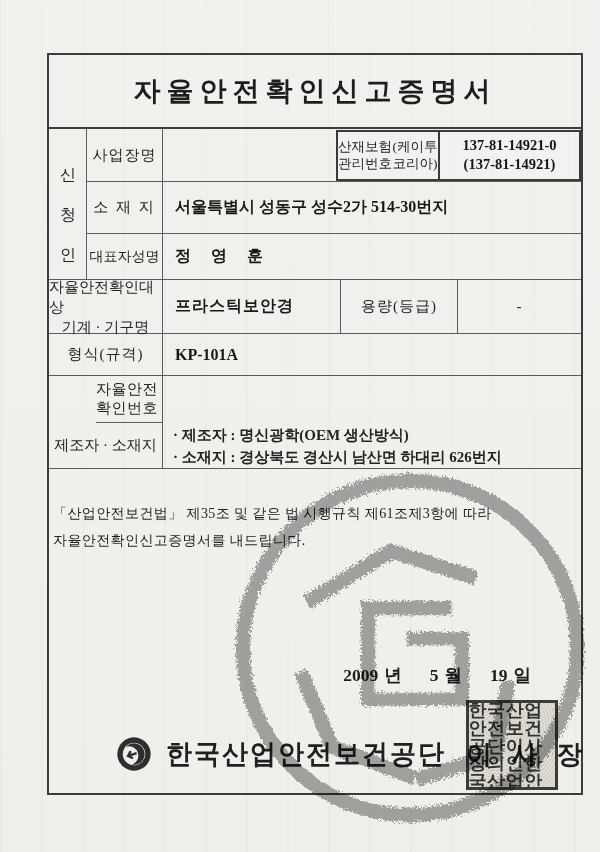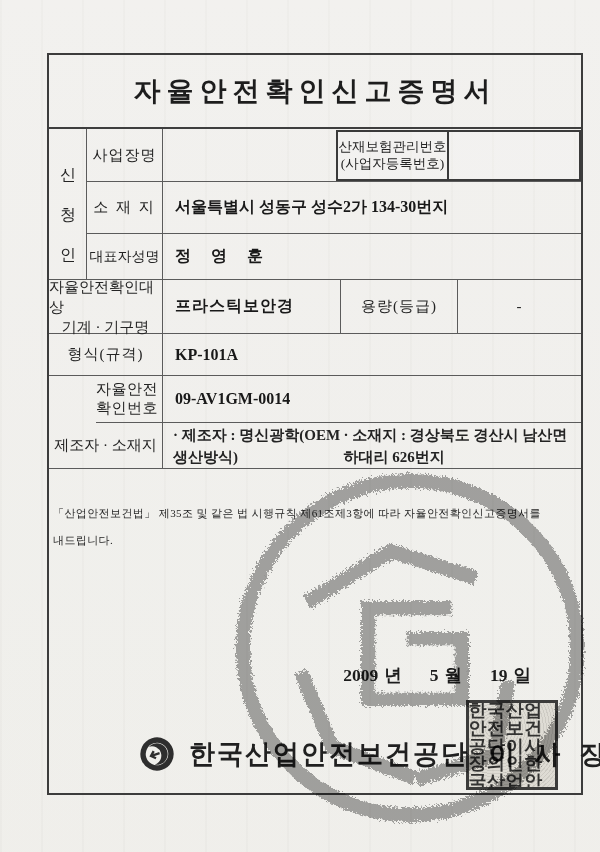--- a/index.html
+++ b/index.html
@@ -41,44 +41,44 @@
   .vert{
     writing-mode:vertical-rl;text-orientation:upright;
     margin:auto;letter-spacing:24px;font-size:16px;color:#242424;padding-top:24px;
   }
   .twoLine{flex-direction:column;justify-content:center;line-height:20px;}
   .insbox{
     margin-left:auto;height:51px;width:245px;box-sizing:border-box;
     border:2px solid #3a3a3a;display:flex;background:rgba(255,255,255,0.12);
   }
   .insbox .il{
-    width:111px;box-sizing:border-box;border-right:2px solid #3a3a3a;
-    display:flex;flex-direction:column;justify-content:center;align-items:center;
+    width:102px;box-sizing:border-box;border-right:2px solid #3a3a3a;
+    display:flex;flex-direction:row;justify-content:center;align-items:center;
     font-size:13.5px;line-height:17px;color:#242424;
   }
   .insbox .iv{
     flex:1;display:flex;flex-direction:column;justify-content:center;align-items:center;
     font-weight:700;font-size:14.5px;line-height:19px;color:#161616;
   }
-  .mlines{flex-direction:row;align-items:center;justify-content:center;padding-left:10px;line-height:22px;font-weight:600;font-size:15px;}
+  .mlines{flex-direction:column;align-items:flex-start;justify-content:center;padding-left:10px;line-height:22px;font-weight:600;font-size:15px;}
   
   .statement{
     position:absolute;left:0;top:445px;width:524px;padding:0 4px;
-    font-size:11px;line-height:27px;letter-spacing:0.4px;color:#1f1f1f;
+    font-size:14px;line-height:27px;letter-spacing:0.4px;color:#1f1f1f;
     text-align:left;word-break:keep-all;
   }
   .dateline{
     position:absolute;top:608px;right:50px;
     font-size:17.5px;font-weight:700;color:#1c1c1c;white-space:nowrap;
   }
   .dateline .u{margin-left:6px;}
   .dateline .gap{margin-left:28px;}
   .footer{
     position:absolute;left:0;top:676px;width:100%;height:46px;
-    display:flex;align-items:center;padding-left:90px;box-sizing:border-box;
+    display:flex;align-items:center;padding-left:67px;box-sizing:border-box;
   }
   .logo{width:36px;height:36px;flex:0 0 auto;}
   .orgname{
     margin-left:14px;
     font-family:"Liberation Sans","DejaVu Sans",sans-serif;
     font-size:26px;font-weight:700;letter-spacing:2px;color:#202020;
     transform:scaleY(1.04);white-space:nowrap;
   }
   .signer{
     margin-left:20px;
@@ -119,44 +119,47 @@
       <div class="c rb" style="grid-column:1;grid-row:1/4;">
         <div class="vert">신청인</div>
       </div>
 
       <div class="c rb lab" style="grid-column:2;grid-row:1;">사업장명</div>
 
       <div class="c" style="grid-column:3/6;grid-row:1;">
         <div class="insbox">
           <div class="il">
             <span>산재보험관리번호</span>
-            <span>(사업자등록번호)</span>
+            <span>(케이투코리아)</span>
+          </div>
+          <div class="iv">
+            <span>137-81-14921-0</span>
+            <span>(137-81-14921)</span>
           </div>
         </div>
       </div>
 
       <div class="c rb lab" style="grid-column:2;grid-row:2;letter-spacing:2px;">소 재 지</div>
-      <div class="c val pl" style="grid-column:3/6;grid-row:2;">서울특별시 성동구 성수2가 134-30번지</div>
+      <div class="c val pl" style="grid-column:3/6;grid-row:2;">서울특별시 성동구 성수2가 514-30번지</div>
 
       <div class="c rb lab" style="grid-column:2;grid-row:3;font-size:14px;letter-spacing:0;">대표자성명</div>
       <div class="c val pl" style="grid-column:3/6;grid-row:3;letter-spacing:8px;">정 영 훈</div>
 
       <div class="c rb val pl" style="grid-column:3;grid-row:4;letter-spacing:1px;">프라스틱보안경</div>
       <div class="c rb lab twoLine" style="grid-column:1/3;grid-row:4;letter-spacing:0;">
         <span>자율안전확인대상</span>
         <span>기계 · 기구명</span>
       </div>
       <div class="c rb lab" style="grid-column:4;grid-row:4;">용량(등급)</div>
       <div class="c lab" style="grid-column:5;grid-row:4;">-</div>
 
       <div class="c rb lab" style="grid-column:1/3;grid-row:5;">형식(규격)</div>
       <div class="c val pl" style="grid-column:3/6;grid-row:5;">KP-101A</div>
 
       <div class="c rb lab" style="grid-column:1/3;grid-row:6;letter-spacing:0.5px;margin-left:47px;">자율안전확인번호</div>
-      <div class="c val pl" style="grid-column:3/6;grid-row:6;">09-AV1GM-0014</div>
 
       <div class="c rb lab" style="grid-column:1/3;grid-row:7;font-size:15px;letter-spacing:0;">제조자 · 소재지</div>
       <div class="c mlines" style="grid-column:3/6;grid-row:7;">
         <span>· 제조자 : 명신광학(OEM 생산방식)</span>
         <span>· 소재지 : 경상북도 경산시 남산면 하대리 626번지</span>
       </div>
     </div>
 
     <div class="statement">「산업안전보건법」  제35조 및 같은 법 시행규칙 제61조제3항에 따라 자율안전확인신고증명서를 내드립니다.</div>
 

